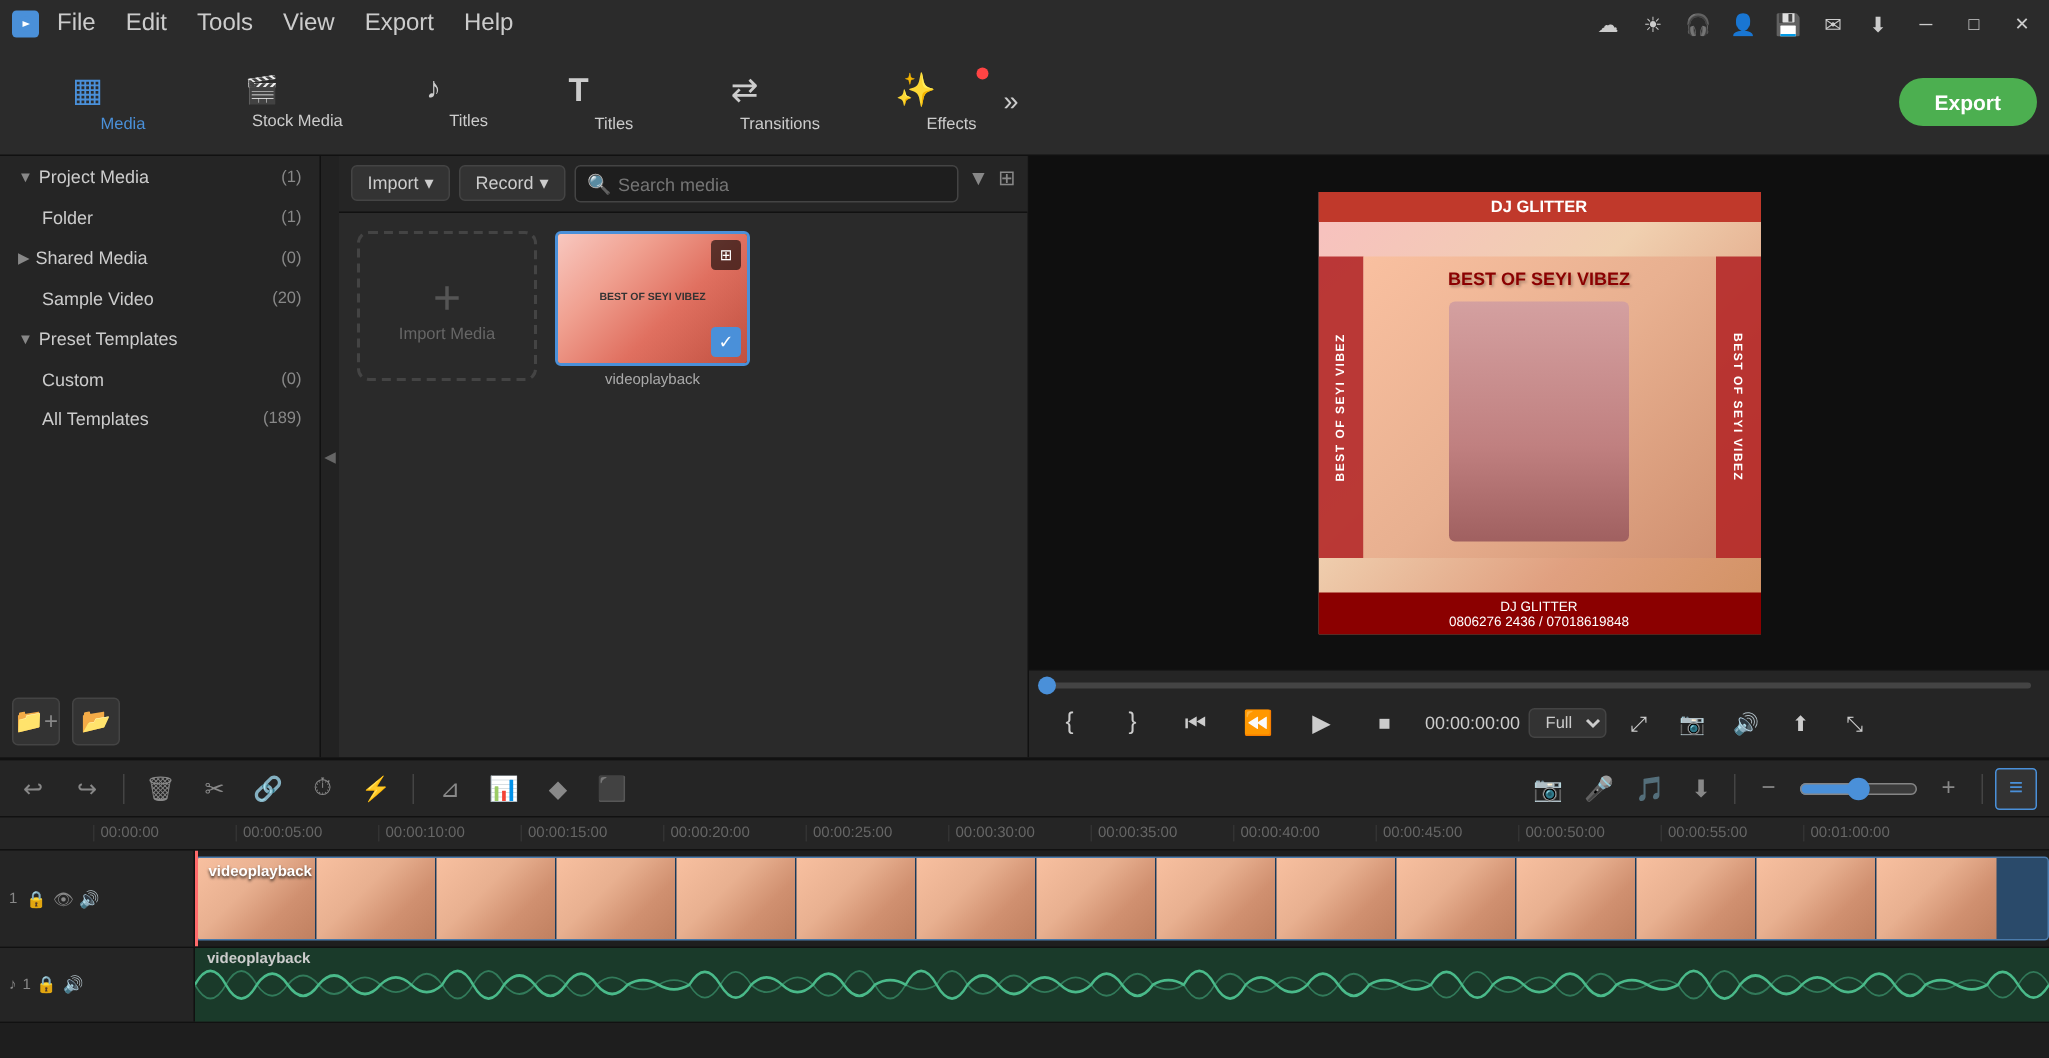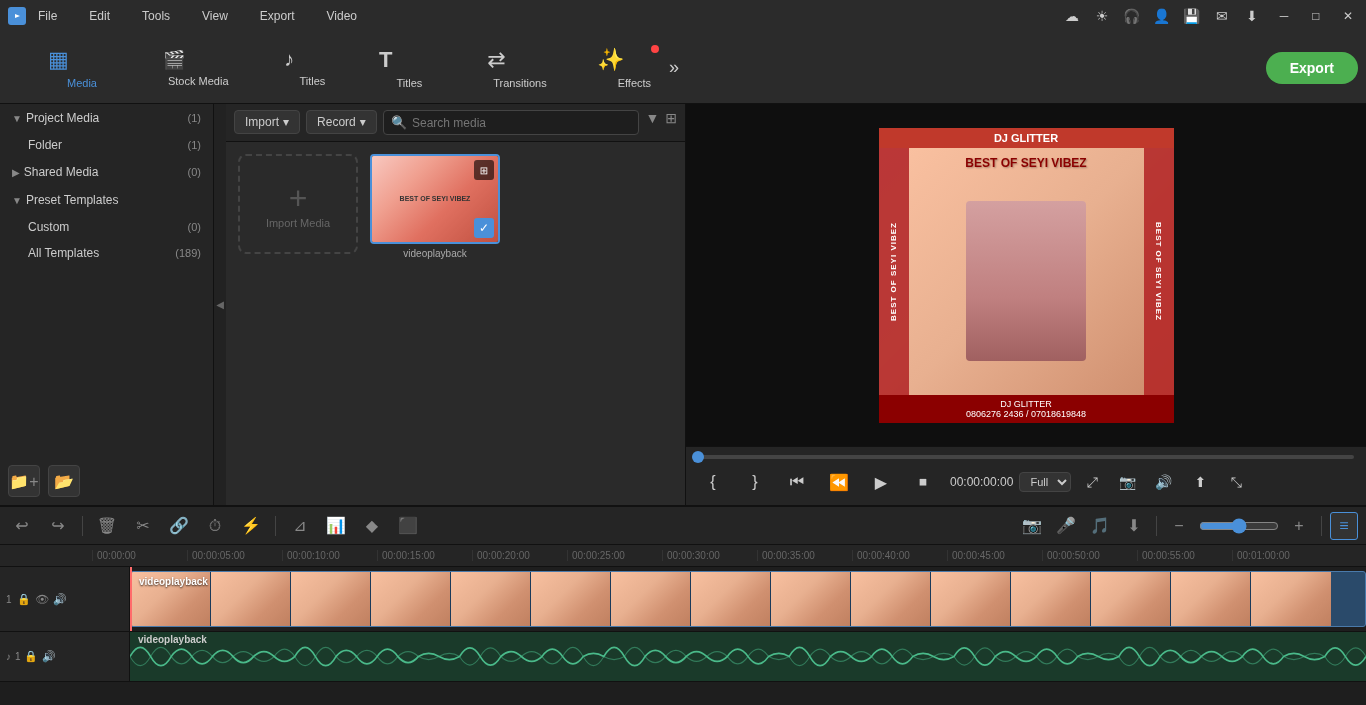--- a/index.html
+++ b/index.html
@@ -3,21 +3,21 @@
   <meta charset="utf-8">
   <style>
     * { box-sizing: border-box; margin: 0; padding: 0; }
     body { font-family: 'Segoe UI', Arial, sans-serif; background: #1e1e1e; color: #ccc; font-size: 12px; overflow: hidden; width: 1366px; height: 705px; display: flex; flex-direction: column; }
 
     
     .titlebar { background: #2b2b2b; height: 32px; display: flex; align-items: center; padding: 0 8px; justify-content: space-between; flex-shrink: 0; }
     .titlebar-left { display: flex; align-items: center; gap: 8px; }
     .app-logo { width: 18px; height: 18px; background: #4a90d9; border-radius: 3px; display: flex; align-items: center; justify-content: center; }
     .app-logo svg { width: 14px; height: 14px; }
-    .titlebar-menus { display: flex; gap: 24px; color: #ccc; font-size: 12px; }
+    .titlebar-menus { display: flex; gap: 12px; color: #ccc; font-size: 16px; }
     .titlebar-menus span { cursor: pointer; padding: 2px 4px; }
     .titlebar-center { color: #ccc; font-size: 12px; margin-top: 44px; }
     .titlebar-right { display: flex; align-items: center; gap: 12px; }
     .titlebar-icons { display: flex; gap: 10px; align-items: center; }
     .titlebar-icon { width: 20px; height: 20px; display: flex; align-items: center; justify-content: center; cursor: pointer; color: #ccc; font-size: 14px; }
     .win-btn { width: 20px; height: 20px; display: flex; align-items: center; justify-content: center; cursor: pointer; font-size: 12px; color: #ccc; }
 
     
     .toolbar { background: #2b2b2b; height: 72px; display: flex; align-items: center; padding: 0 8px; border-bottom: 1px solid #111; flex-shrink: 0; }
     .toolbar-item { display: flex; flex-direction: column; align-items: center; justify-content: center; padding: 6px 12px; cursor: pointer; border-radius: 4px; gap: 4px; min-width: 60px; }
@@ -81,21 +81,21 @@
     .timeline { height: 200px; background: #1e1e1e; border-top: 2px solid #111; display: flex; flex-direction: column; flex-shrink: 0; }
     .timeline-toolbar { height: 38px; background: #252525; display: flex; align-items: center; padding: 0 8px; gap: 8px; border-bottom: 1px solid #111; }
     .tl-btn { background: none; border: none; color: #888; cursor: pointer; font-size: 16px; width: 28px; height: 28px; display: flex; align-items: center; justify-content: center; border-radius: 3px; }
     .tl-sep { width: 1px; height: 20px; background: #444; margin: 0 2px; }
     .tl-right { margin-left: auto; display: flex; align-items: center; gap: 6px; }
     .zoom-slider { width: 80px; accent-color: #4a90d9; }
     .tl-active { background: #333; color: #4a90d9; border: 1px solid #4a90d9; }
 
     .timeline-content { flex: 1; display: flex; overflow: hidden; }
     .timeline-tracks { flex: 1; overflow-x: auto; overflow-y: auto; position: relative; }
-    .timeline-header-row { height: 22px; background: #252525; display: flex; align-items: center; padding-left: 92px; position: sticky; top: 0; z-index: 10; border-bottom: 1px solid #111; }
+    .timeline-header-row { height: 22px; background: #252525; display: flex; align-items: center; padding-left: 62px; position: sticky; top: 0; z-index: 10; border-bottom: 1px solid #111; }
     .time-markers { display: flex; gap: 0; }
     .time-marker { width: 95px; font-size: 10px; color: #666; border-left: 1px solid #333; padding-left: 4px; flex-shrink: 0; }
 
     .track-row { display: flex; height: 60px; border-bottom: 1px solid #111; }
     .track-label { width: 130px; flex-shrink: 0; background: #252525; border-right: 1px solid #111; display: flex; align-items: center; padding: 4px 6px; gap: 4px; }
     .track-icon { font-size: 11px; color: #888; cursor: pointer; }
     .track-content { flex: 1; position: relative; overflow: hidden; }
     .clip-label { position: absolute; top: 4px; left: 8px; font-size: 10px; color: #fff; font-weight: bold; text-shadow: 0 1px 2px rgba(0,0,0,0.8); }
     .audio-track-row { display: flex; height: 42px; border-bottom: 1px solid #111; }
     .audio-track-content { flex: 1; position: relative; }
@@ -115,21 +115,21 @@
           <circle cx="7" cy="7" r="5" fill="#4a90d9"></circle>
           <path d="M5 5 L10 7 L5 9Z" fill="white"></path>
         </svg>
     </div>
     <span class="titlebar-menus">
       <span>File</span>
       <span>Edit</span>
       <span>Tools</span>
       <span>View</span>
       <span>Export</span>
-      <span>Video</span>
+      <span>Help</span>
     </span>
   </div>
   <div class="titlebar-center">Untitled : 00:37:29:07</div>
   <div class="titlebar-right">
     <div class="titlebar-icons">
       <div class="titlebar-icon">☁</div>
       <div class="titlebar-icon">☀</div>
       <div class="titlebar-icon">🎧</div>
       <div class="titlebar-icon">👤</div>
       <div class="titlebar-icon">💾</div>
@@ -188,20 +188,24 @@
       <span class="count">(1)</span>
     </div>
 
     <div class="sidebar-item">
       <span class="arrow">▶</span>
       <span class="item-label">Shared Media</span>
       <span class="count">(0)</span>
     </div>
 
 
+    <div class="sidebar-subitem">
+      <span class="item-label">Sample Video</span>
+      <span class="count">(20)</span>
+    </div>
 
 
     <div class="sidebar-item">
       <span class="arrow">▼</span>
       <span class="item-label">Preset Templates</span>
     </div>
     <div class="sidebar-subitem">
       <span class="item-label">Custom</span>
       <span class="count">(0)</span>
     </div>
@@ -260,21 +264,21 @@
       </div>
     </div>
   </div>
 
   <div class="preview-panel">
     <div class="preview-area">
 
       <div style="width:295px;height:295px;position:relative;overflow:hidden;">
         <div style="width:100%;height:100%;background:linear-gradient(135deg,#f8c0c0 0%,#f0d0b0 40%,#e0a080 70%,#d09060 100%);">
 
-          <div style="position:absolute;top:0;left:0;right:0;bottom:0;display:flex;flex-direction:column;">
+          <div style="position:absolute;top:0;left:0;right:0;bottom:0;display:flex;flex-direction:column;gap:23px;">
 
             <div style="background:#c0392b;color:white;font-size:11px;font-weight:bold;padding:4px 8px;text-align:center;">DJ GLITTER</div>
 
             <div style="display:flex;flex:1;position:relative;">
 
               <div style="width:30px;background:rgba(180,40,40,0.9);display:flex;align-items:center;justify-content:center;">
                 <span style="transform:rotate(-90deg);white-space:nowrap;font-size:8px;font-weight:bold;color:white;letter-spacing:1px;">BEST OF SEYI VIBEZ</span>
               </div>
 
               <div style="flex:1;background:linear-gradient(135deg,#f9c0a0 0%,#e8b090 50%,#d09070 100%);position:relative;display:flex;align-items:center;justify-content:center;">

